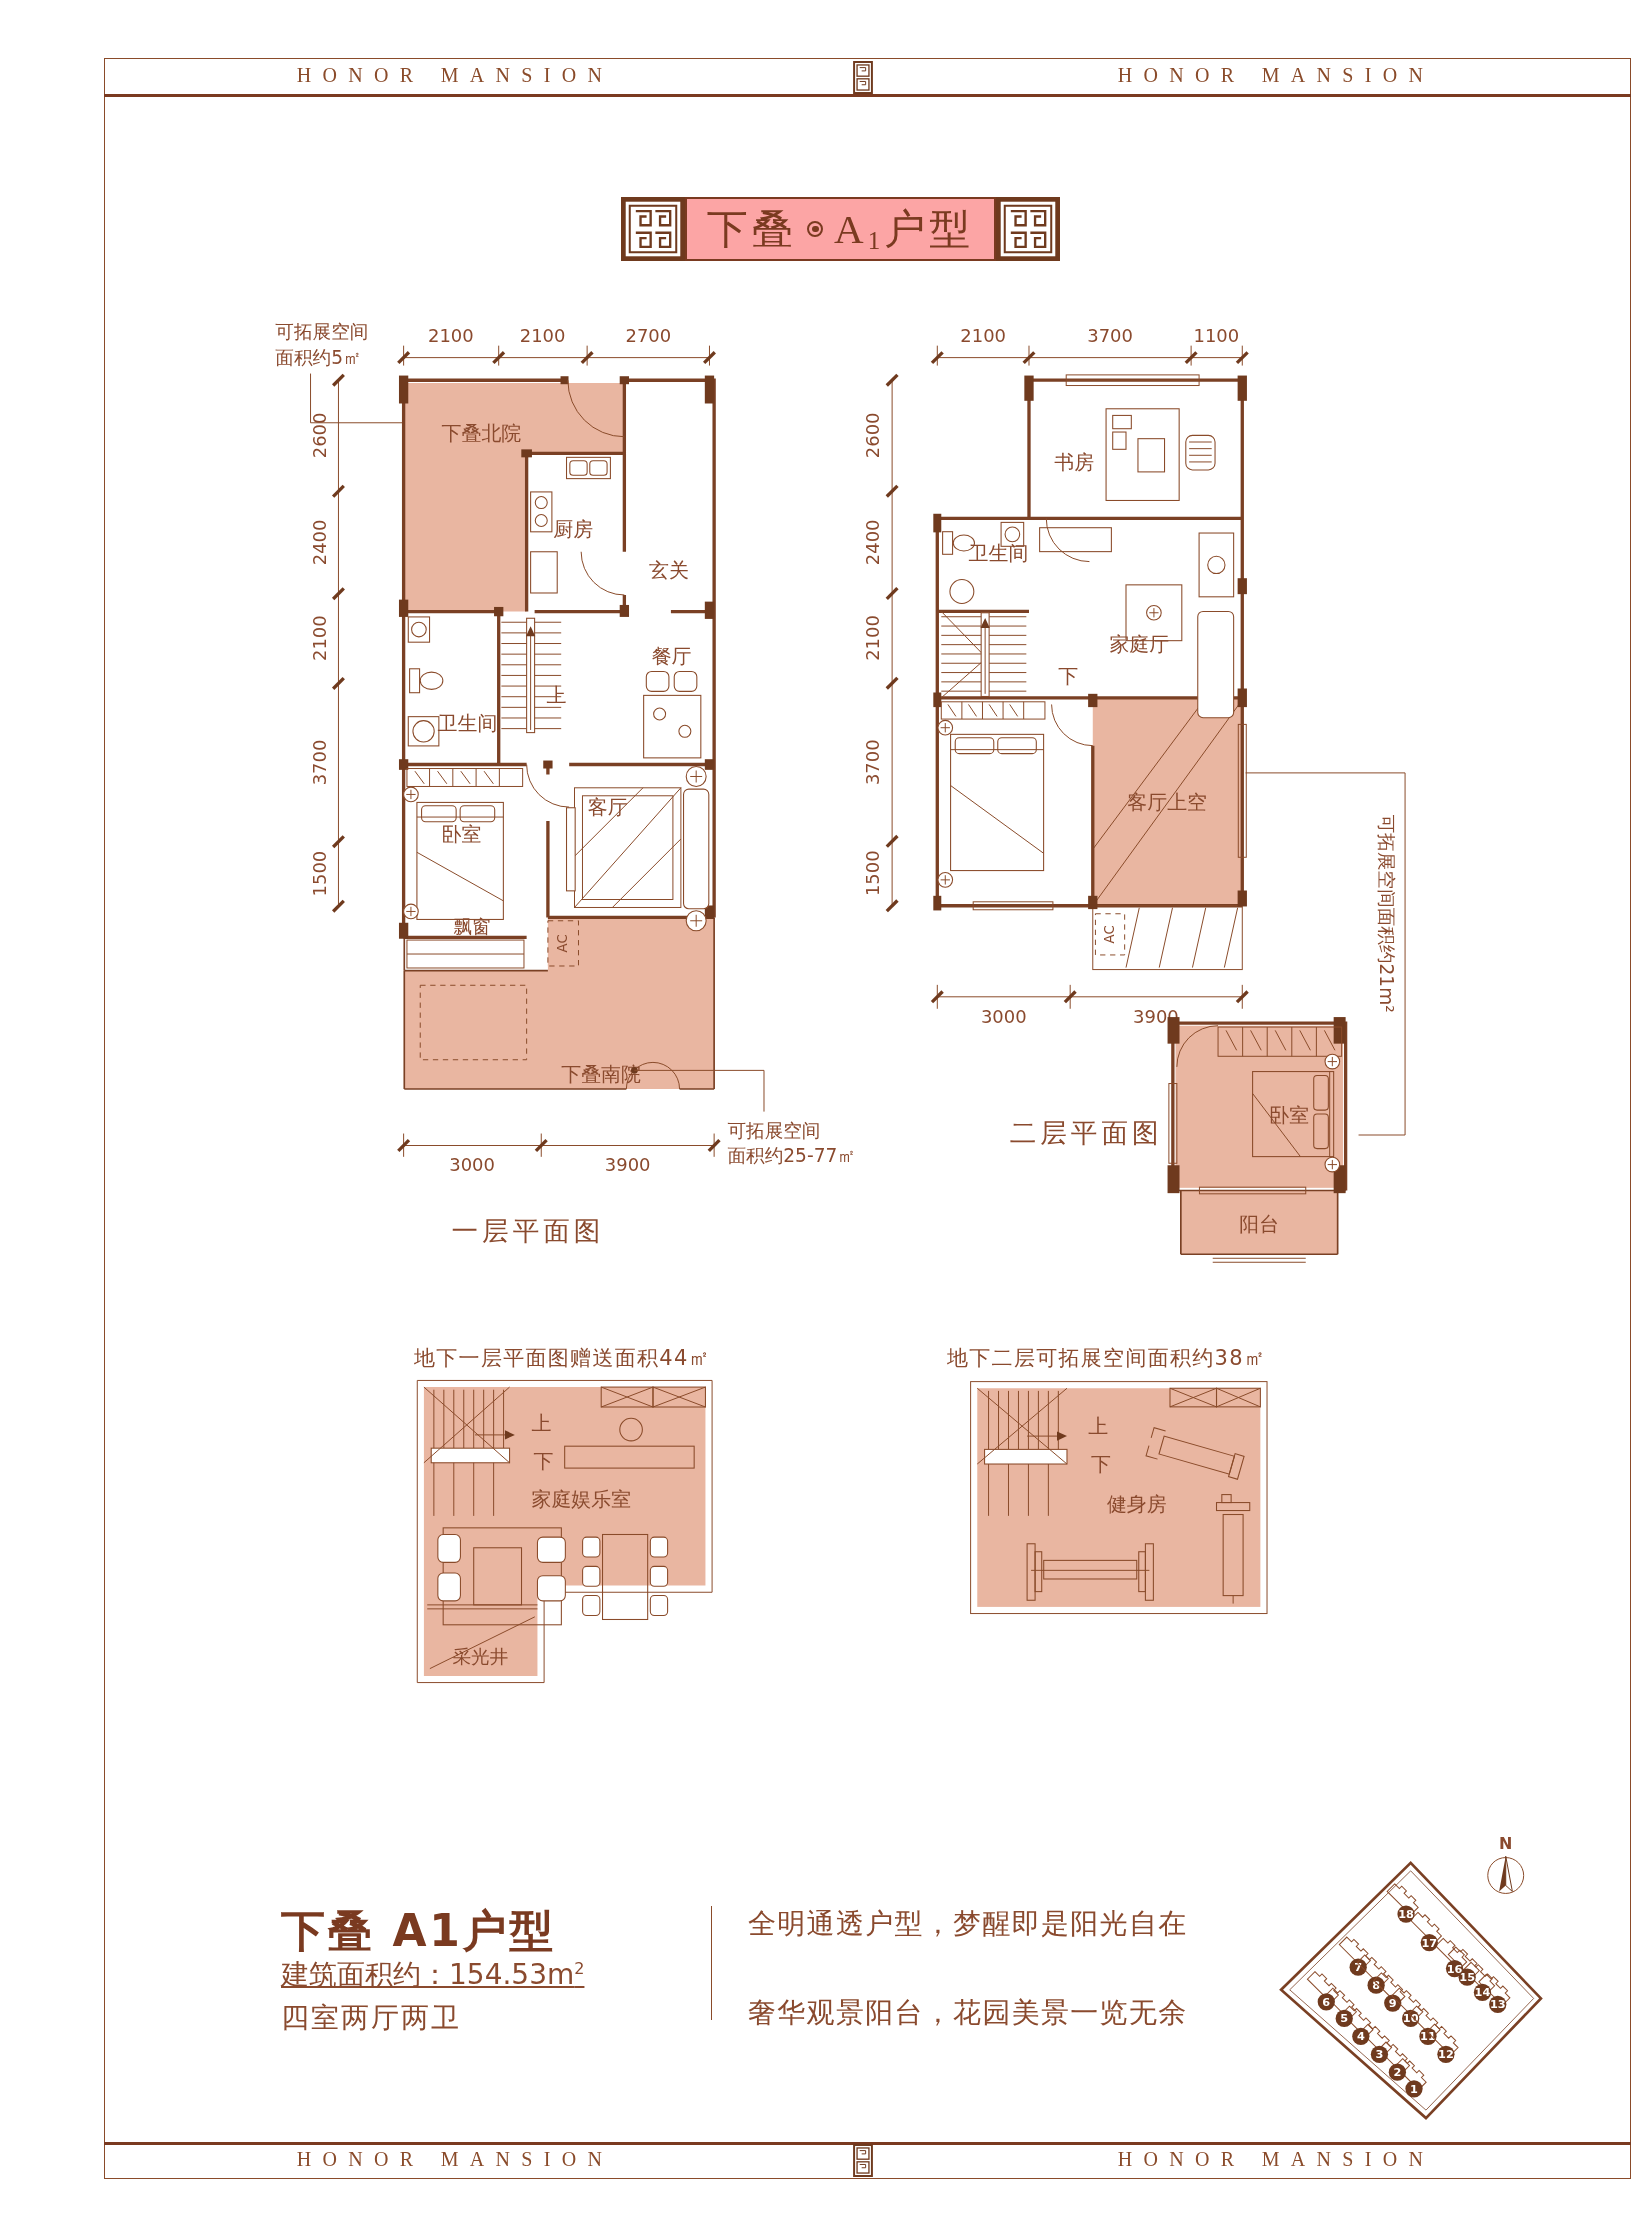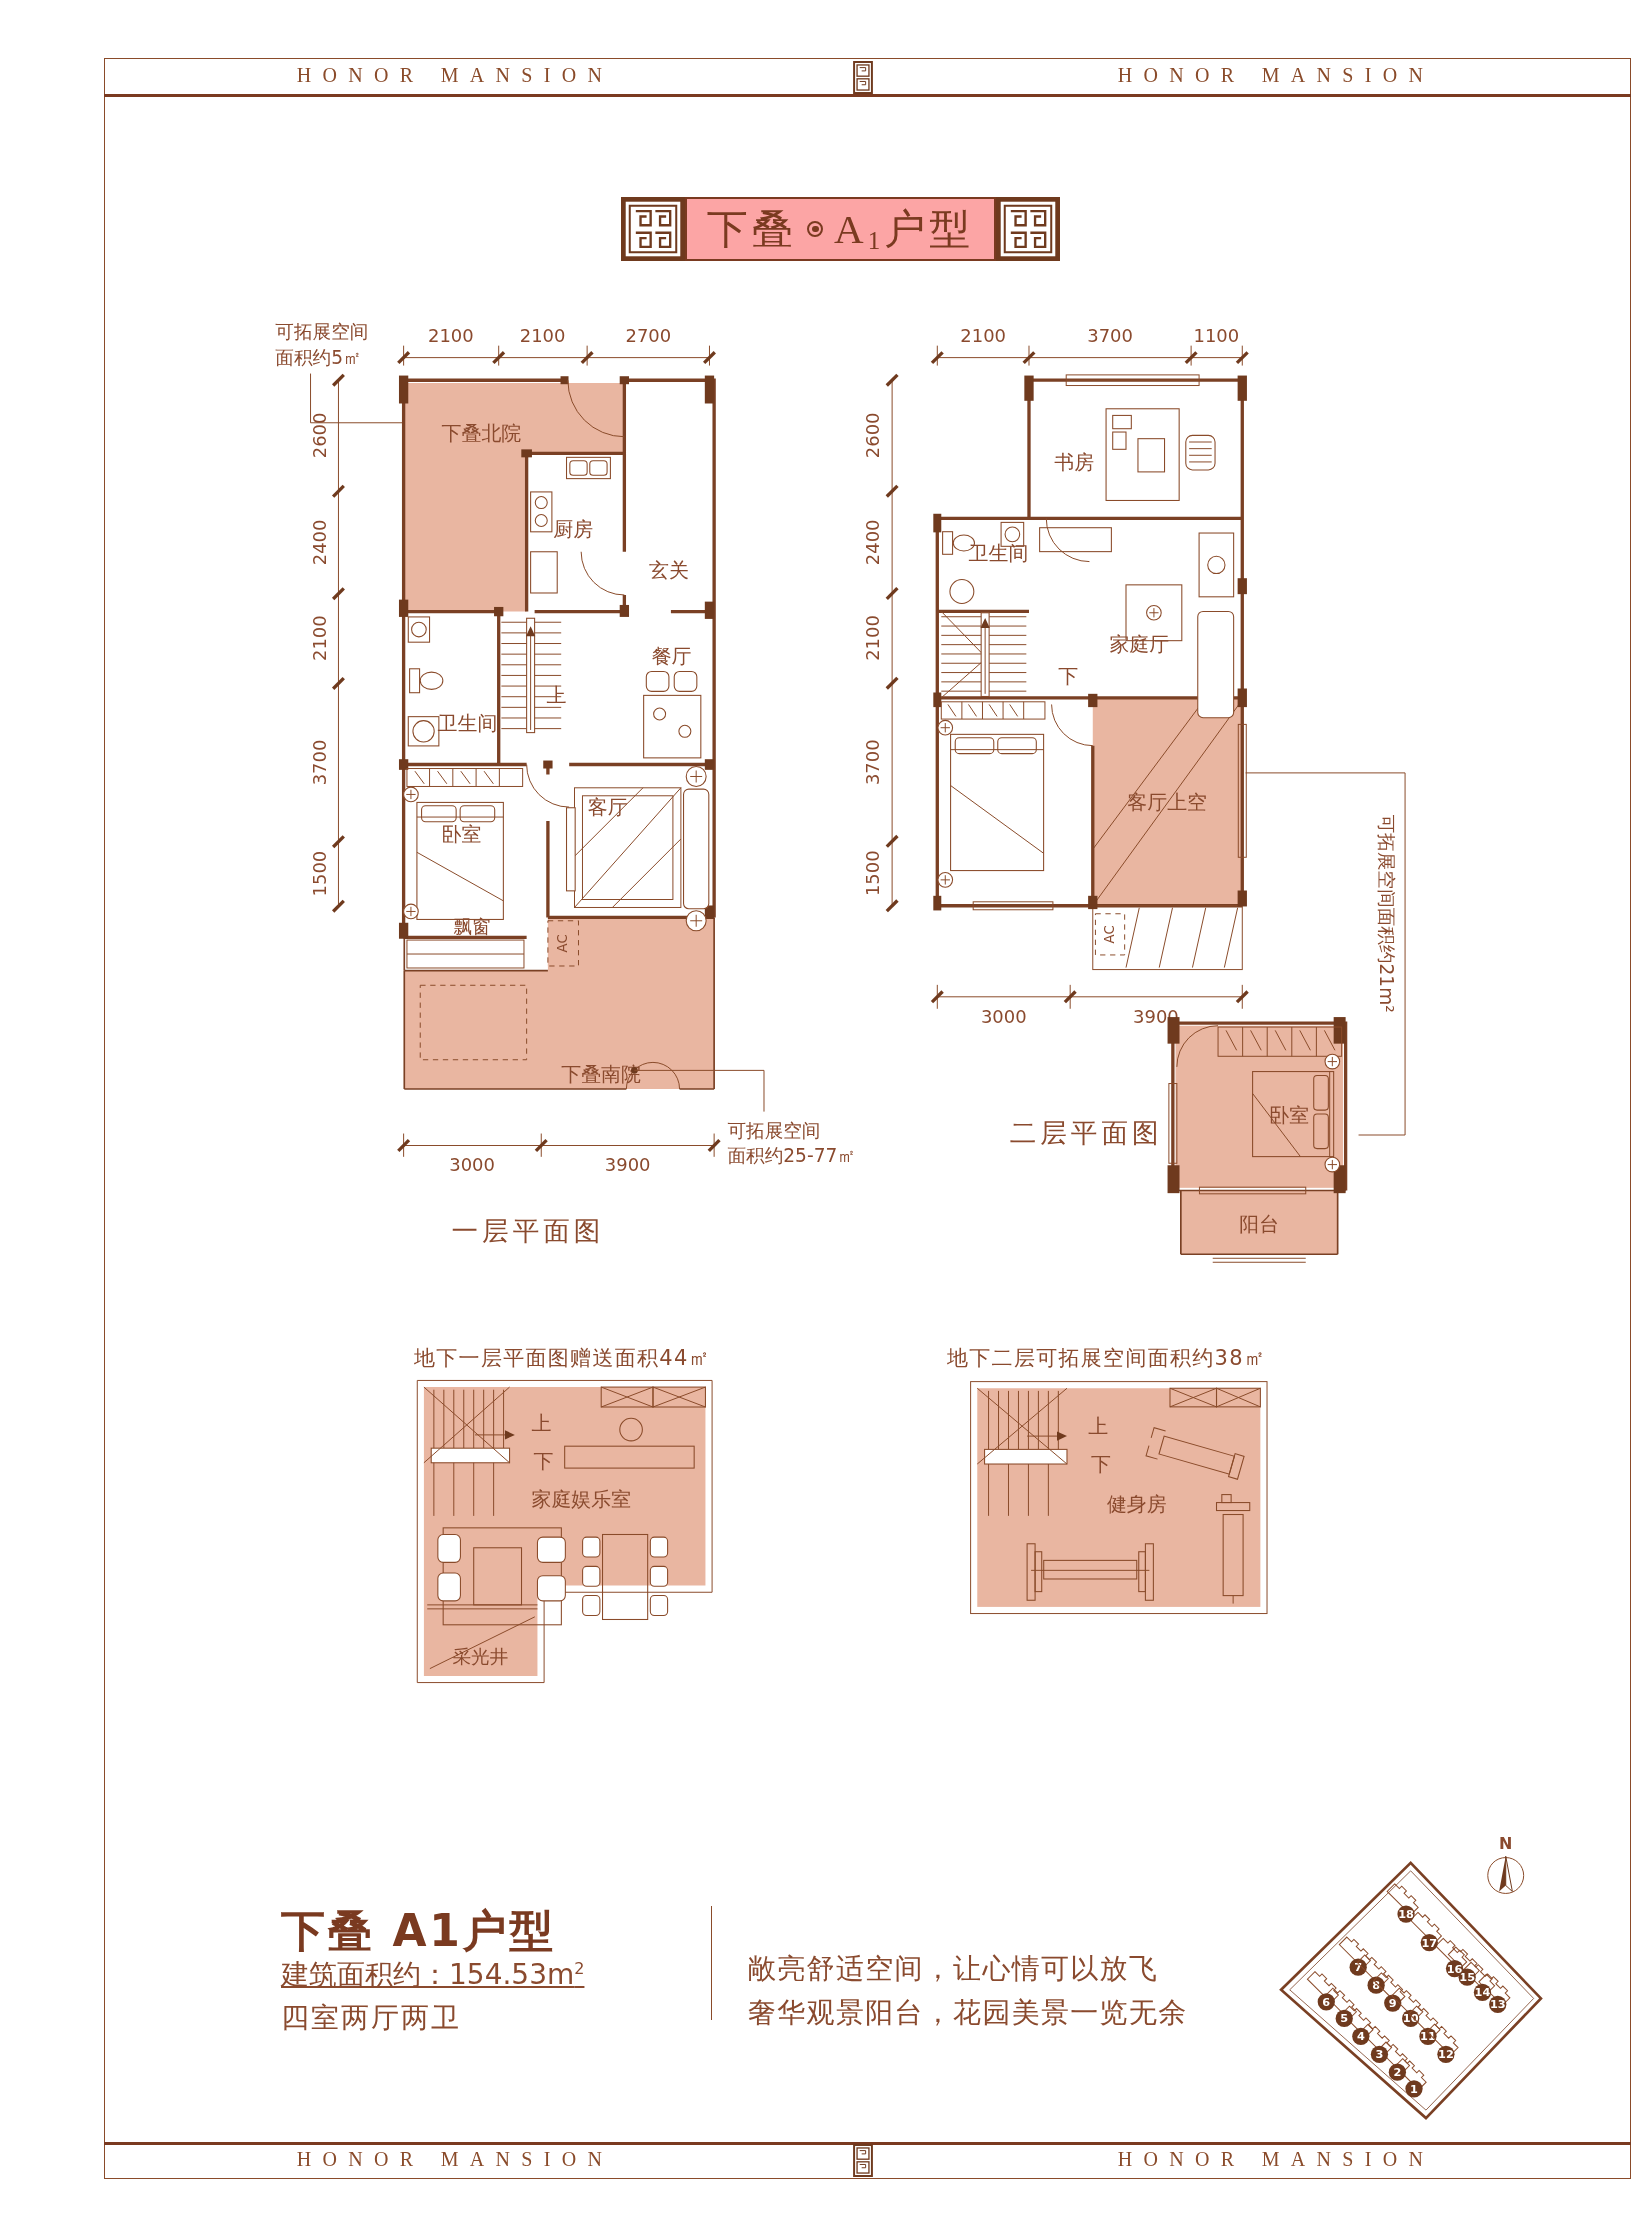--- a/index.html
+++ b/index.html
@@ -530,21 +530,21 @@
       <rect x="425" y="210" width="50" height="12" class="furn"></rect>
       <rect x="433" y="198" width="14" height="12" class="furn"></rect>
       <line x1="450" y1="350" x2="450" y2="362" class="lnthin"></line>
     </g>
   </svg>
 
   <div class="unit-title">下叠 A1户型</div>
   <div class="unit-area"><span>建筑面积约：</span><span>154.53m</span><sup>2</sup></div>
   <div class="unit-layout">四室两厅两卫</div>
   <div class="divider"></div>
-  <div class="slogan" style="top:1950px;">敞亮舒适空间，让心情可以放飞</div>
+  <div class="slogan" style="top:1905px;">全明通透户型，梦醒即是阳光自在</div>
   <div class="slogan" style="top:1994px;">奢华观景阳台，花园美景一览无余</div>
 
   <svg style="left:1210px;top:1821px;" width="326" height="319" viewBox="0 0 490 480">
     <polygon points="237,63 433,267 260,447 42,254" fill="none" stroke="#7a4024" stroke-width="4"></polygon>
     <polygon points="237,75 422,267 260,435 55,254" fill="none" stroke="#7a4024" stroke-width="1.2"></polygon>
 
     <g>
       <circle cx="380" cy="82" r="27" class="lnthin"></circle>
       <path d="M380,53 L370,106 L380,97 Z" fill="#6f3a1e"></path>
       <path d="M380,53 L390,106 L380,97 Z" fill="none" stroke="#6f3a1e" stroke-width="1.5"></path>

